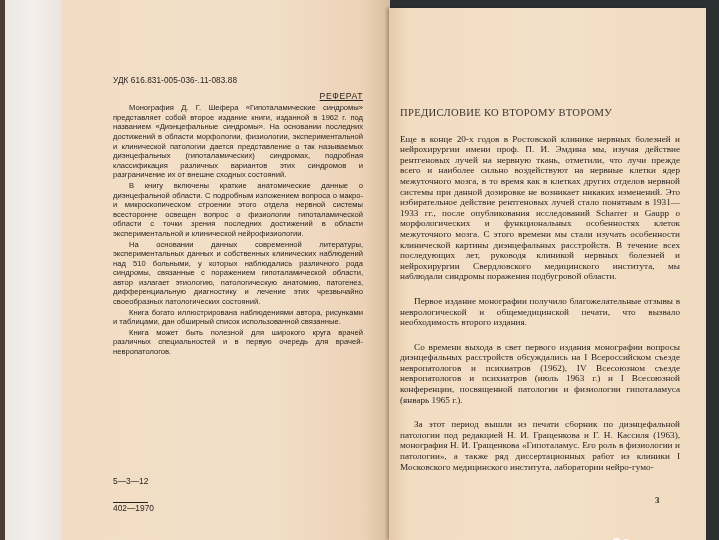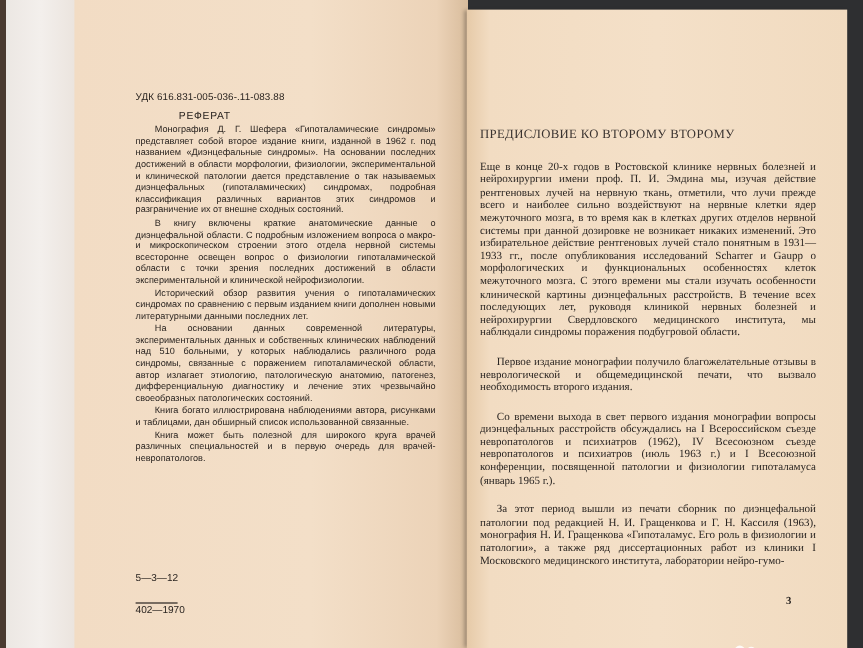--- a/index.html
+++ b/index.html
@@ -24,21 +24,21 @@
       position: absolute; left: 389px; top: 8px; width: 317px; height: 532px;
       background: linear-gradient(90deg, #e6caa8 0%, #f2dcc2 6%, #f4e0c8 50%, #f1dbc0 100%);
       box-shadow: -2px 0 3px rgba(0,0,0,0.25);
     }
     .left-content {
       position: absolute; left: 113px; top: 76px; width: 250px;
       font-family: "Liberation Sans", sans-serif;
       color: #2a2420; font-size: 7.6px; line-height: 9.6px;
     }
     .udk { font-size: 8.2px; letter-spacing: 0.1px; margin-bottom: 6px; }
-    .referat-title { text-align: left; font-size: 8.6px; letter-spacing: 0.6px; margin: 0 0 2px 36px; }
+    .referat-title { text-align: right; font-size: 8.6px; letter-spacing: 0.6px; margin: 0 0 2px 36px; text-decoration: underline; }
     .left-content p { margin: 0 0 1px 0; text-indent: 16px; text-align: justify; }
     .pub-code {
       position: absolute; left: 113px; top: 476px;
       font-family: "Liberation Sans", sans-serif; font-size: 8.4px; color: #2a2420;
       line-height: 10px;
     }
     .pub-code .top { border-bottom: 1px solid #2a2420; display: inline-block; padding-bottom: 16px; }
     .right-content {
       position: absolute; left: 400px; top: 108px; width: 280px;
       color: #2a2522; font-size: 9.2px; line-height: 10.6px;
@@ -69,21 +69,20 @@
 <div class="bg-left-edge"></div>
 <div class="white-strip"></div>
 <div class="left-page"></div>
 <div class="right-page"></div>
 
 <div class="left-content">
   <div class="udk">УДК 616.831-005-036-.11-083.88</div>
   <div class="referat-title">РЕФЕРАТ</div>
   <p>Монография Д. Г. Шефера «Гипоталамические синдромы» представляет собой второе издание книги, изданной в 1962 г. под названием «Диэнцефальные синдромы». На основании последних достижений в области морфологии, физиологии, экспериментальной и клинической патологии дается представление о так называемых диэнцефальных (гипоталамических) синдромах, подробная классификация различных вариантов этих синдромов и разграничение их от внешне сходных состояний.</p>
   <p>В книгу включены краткие анатомические данные о диэнцефальной области. С подробным изложением вопроса о макро- и микроскопическом строении этого отдела нервной системы всесторонне освещен вопрос о физиологии гипоталамической области с точки зрения последних достижений в области экспериментальной и клинической нейрофизиологии.</p>
-  <p>Исторический обзор развития учения о гипоталамических синдромах по сравнению с первым изданием книги дополнен новыми литературными данными последних лет.</p>
   <p>На основании данных современной литературы, экспериментальных данных и собственных клинических наблюдений над 510 больными, у которых наблюдались различного рода синдромы, связанные с поражением гипоталамической области, автор излагает этиологию, патологическую анатомию, патогенез, дифференциальную диагностику и лечение этих чрезвычайно своеобразных патологических состояний.</p>
   <p>Книга богато иллюстрирована наблюдениями автора, рисунками и таблицами, дан обширный список использованной связанные.</p>
   <p>Книга может быть полезной для широкого круга врачей различных специальностей и в первую очередь для врачей-невропатологов.</p>
 </div>
 
 <div class="pub-code">
   <div><span class="top">5—3—12</span></div>
   <div>402—1970</div>
 </div>
 

